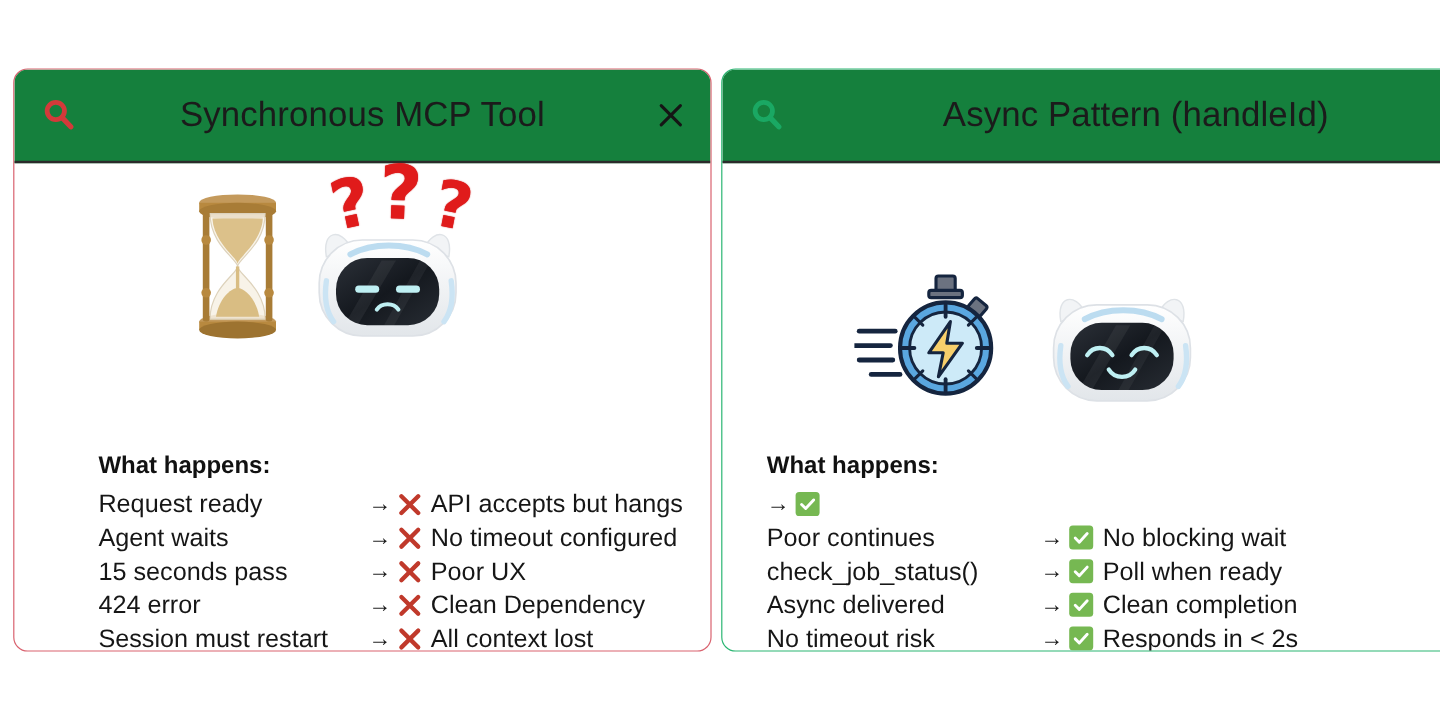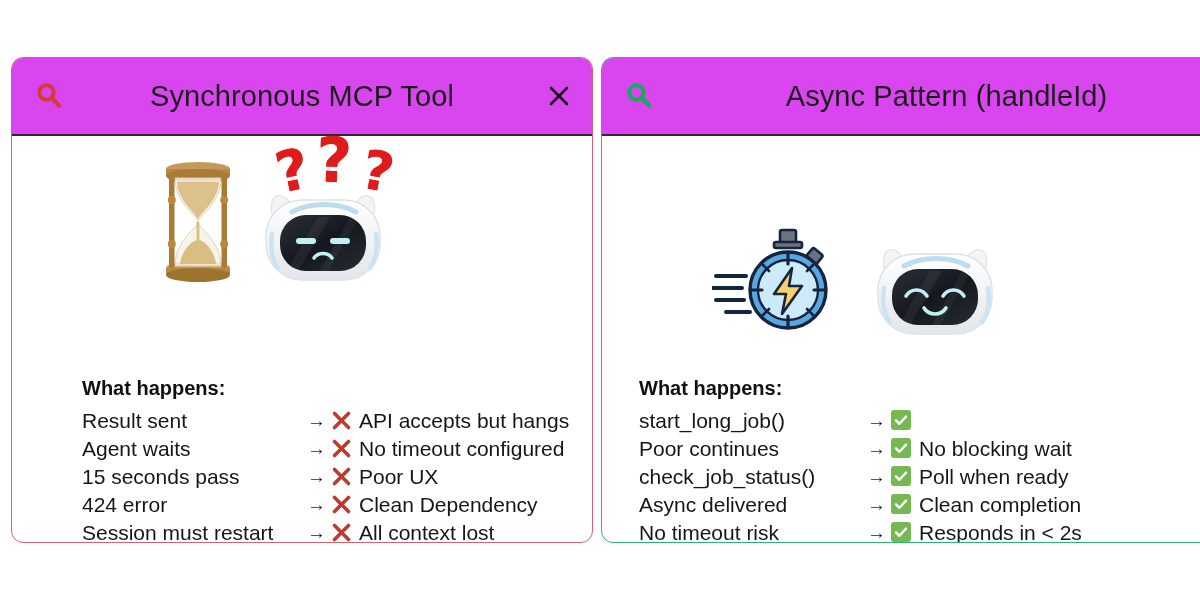--- a/index.html
+++ b/index.html
@@ -41,21 +41,21 @@
   .panel-right { left: 601px; width: 691px; border-color: #2bb673; }
 
   .panel-header {
     position: relative;
     height: 76px;
     flex: 0 0 76px;
     border-bottom: 2px solid #2b2b2b;
     display: flex;
     align-items: center;
     justify-content: center;
-    background: #d946ef;
+    background: #15803d;
   }
 
   .search-icon {
     position: absolute;
     left: 20px;
     top: 50%;
     transform: translateY(-50%);
     width: 34px;
     height: 34px;
     display: flex;
@@ -285,21 +285,21 @@
             <path d="M56 74 C60 68, 70 68, 74 74" fill="none" stroke="#bff0f3" stroke-width="3.4" stroke-linecap="round"></path>
           </svg>
         </div>
       </div>
 
       <div class="list-block list-left">
         <div class="list-heading">What happens:</div>
         <div class="list-rows">
 
           <div class="list-row">
-            <span class="row-cause">Result sent</span>
+            <span class="row-cause">Request ready</span>
             <span class="row-arrow">→</span>
             <span class="row-mark cross">
               <svg width="21" height="21" viewBox="0 0 21 21" aria-hidden="true">
                 <line x1="3.5" y1="3.5" x2="17.5" y2="17.5" stroke="#c0392b" stroke-width="3.6" stroke-linecap="round"></line>
                 <line x1="17.5" y1="3.5" x2="3.5" y2="17.5" stroke="#c0392b" stroke-width="3.6" stroke-linecap="round"></line>
               </svg>
             </span>
             <span class="row-effect">API accepts but hangs</span>
           </div>
 
@@ -437,21 +437,20 @@
             <path d="M54 70 C59 78, 71 78, 76 70" fill="none" stroke="#bff0f3" stroke-width="3.6" stroke-linecap="round"></path>
           </svg>
         </div>
       </div>
 
       <div class="list-block list-right">
         <div class="list-heading">What happens:</div>
         <div class="list-rows">
 
           <div class="list-row">
-            <span class="row-cause">start_long_job()</span>
             <span class="row-arrow">→</span>
             <span class="row-mark">
               <span class="checkbox">
                 <svg width="14" height="14" viewBox="0 0 14 14" aria-hidden="true">
                   <polyline points="2,7.4 5.4,10.8 12,3.6" fill="none" stroke="#ffffff" stroke-width="2.4" stroke-linecap="round" stroke-linejoin="round"></polyline>
                 </svg>
               </span>
             </span>
           </div>
 

